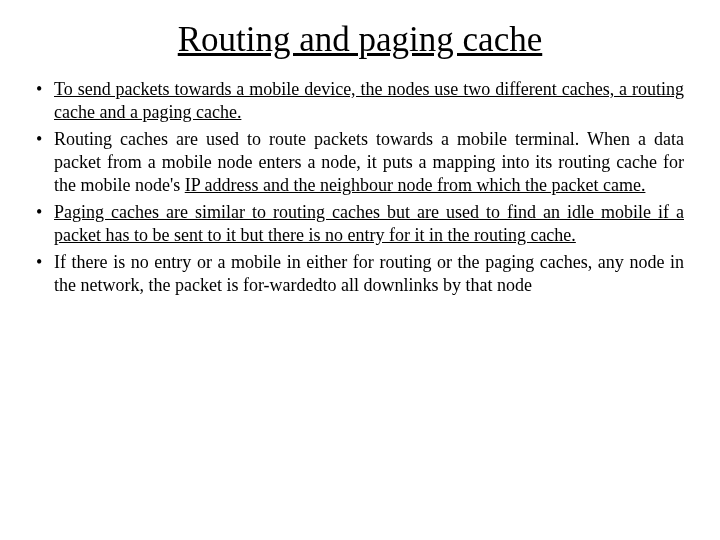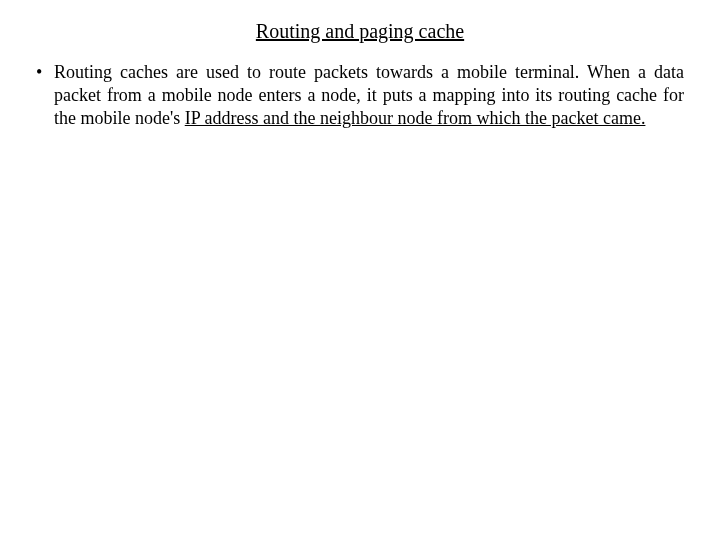--- a/index.html
+++ b/index.html
@@ -8,21 +8,21 @@
     background:#fff;
     font-family:"Times New Roman",Times,serif;
     color:#000;
     box-sizing:border-box;
   }
   .slide{
     padding:20px 36px 0 36px;
   }
   .title{
     text-align:center;
-    font-size:20px;
+    font-size:35px;
     text-decoration:underline;
     margin:0 0 18px 0;
     font-weight:normal;
   }
   ul.bullets{
     list-style:none;
     margin:0;
     padding:0;
   }
   ul.bullets>li{
@@ -40,15 +40,18 @@
     top:0;
   }
   .u{text-decoration:underline}
 </style>
 </head>
 <body>
 
 <div class="slide">
   <h1 class="title">Routing and paging cache</h1>
   <ul class="bullets">
+    <li><span class="u">To send packets towards a mobile device, the nodes use two different caches, a routing cache and a paging cache.</span></li>
     <li>Routing caches are used to route packets towards a mobile terminal. When a data packet from a mobile node enters a node, it puts a mapping into its routing cache for the mobile node's <span class="u">IP address and the neighbour node from which the packet came.</span></li>
+    <li><span class="u">Paging caches are similar to routing caches but are used to find an idle mobile if a packet has to be sent to it but there is no entry for it in the routing cache.</span></li>
+    <li>If there is no entry or a mobile in either for routing or the paging caches, any node in the network, the packet is for-wardedto all downlinks by that node</li>
   </ul>
 </div>
 
 </body></html>

